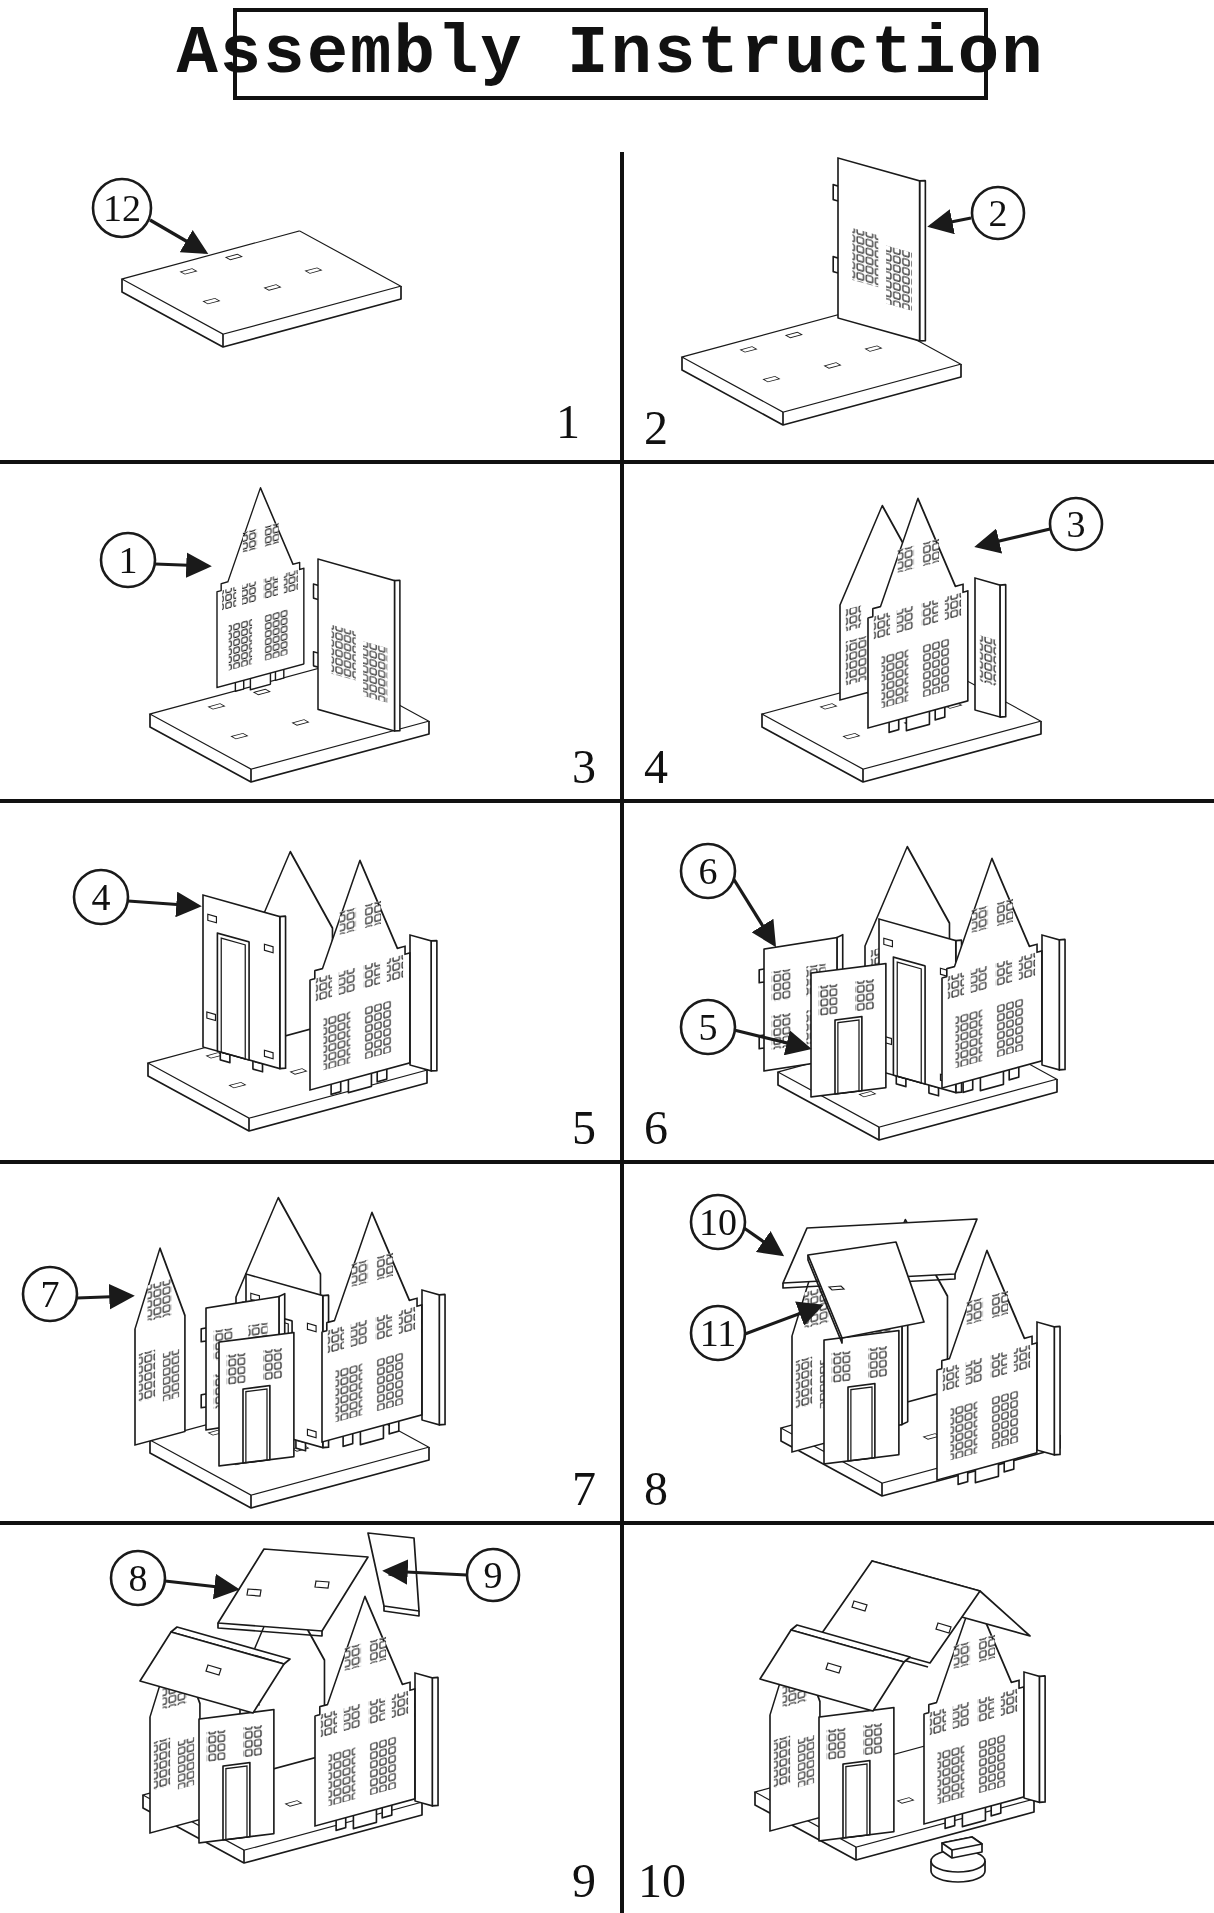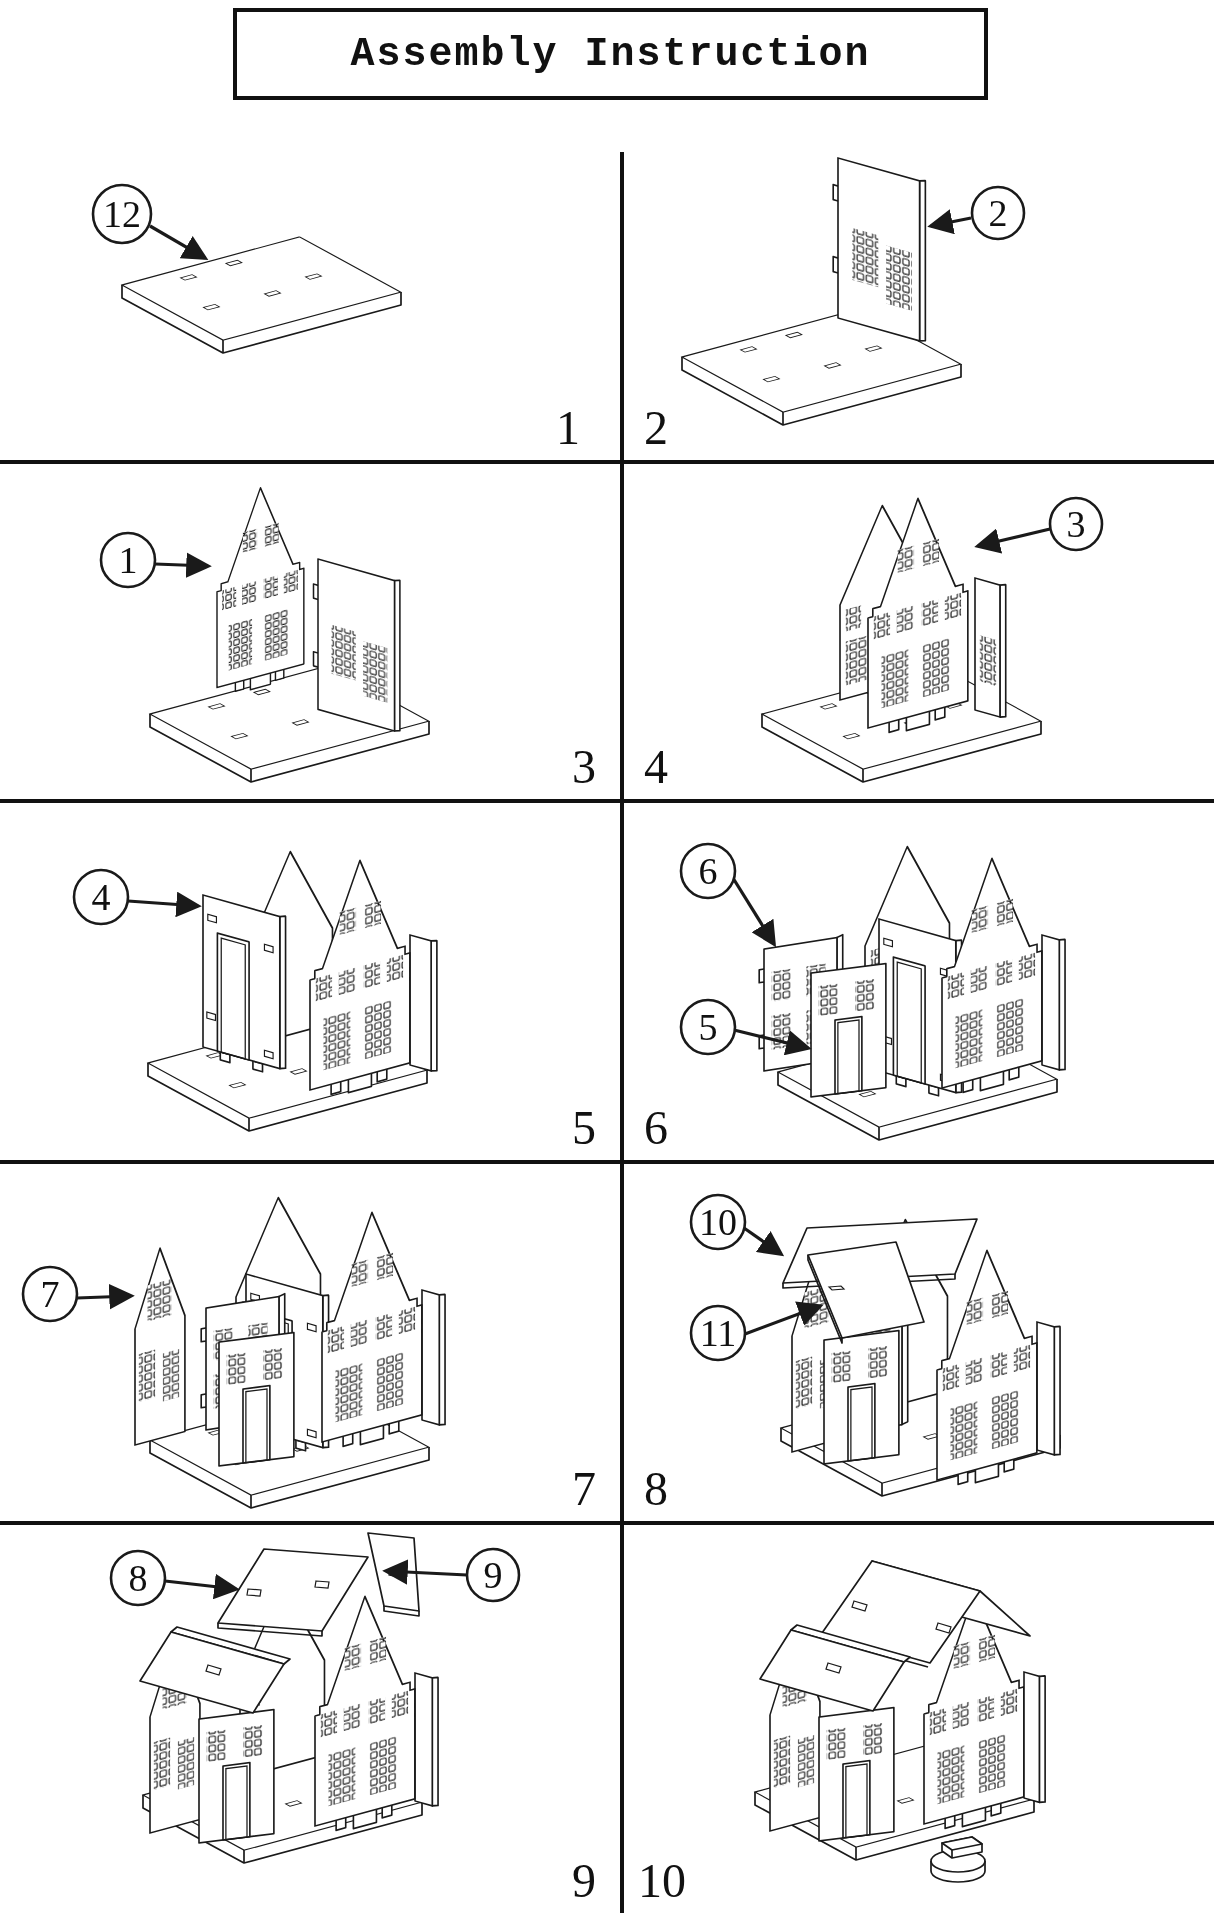--- a/index.html
+++ b/index.html
@@ -1,20 +1,20 @@
 <!DOCTYPE html>
 <html><head>
 <meta charset="utf-8">
 <style>
   html,body{margin:0;padding:0;background:#e8e8e8;}
   #page{position:relative;width:1214px;height:1913px;background:#ffffff;overflow:hidden;
         font-family:"Liberation Serif", serif;color:#111;}
   #title-box{position:absolute;left:233px;top:8px;width:755px;height:92px;border:4px solid #111;
         box-sizing:border-box;display:flex;align-items:center;justify-content:center;}
-  #title-box span{font-family:"Liberation Mono", monospace;font-weight:700;font-size:40px;
+  #title-box span{font-family:"Liberation Mono", monospace;font-weight:700;font-size:69px;
         letter-spacing:2px;white-space:nowrap;}
   .hline{position:absolute;left:0;width:1214px;height:4px;background:#111;}
   .vline{position:absolute;left:620px;top:152px;width:4px;height:1761px;background:#111;}
   .cell{position:absolute;overflow:hidden;}
   .stepnum{position:absolute;font-size:48px;font-family:"Liberation Serif",serif;color:#111;line-height:1;}
   .num-r{right:24px;bottom:8px;}
   .num-l{left:20px;bottom:8px;}
   svg{display:block;}
   .ln{fill:#fff;stroke:#1a1a1a;stroke-width:1.7;stroke-linejoin:round;}
   .nf{fill:none;stroke:#1a1a1a;stroke-width:1.7;stroke-linejoin:round;}
@@ -114,21 +114,21 @@
   <div id="title-box">
     <span>Assembly Instruction</span>
   </div>
 
   <div class="vline"></div>
   <div class="hline" style="top:460px"></div>
   <div class="hline" style="top:799px"></div>
   <div class="hline" style="top:1160px"></div>
   <div class="hline" style="top:1521px"></div>
 
-  <div class="cell" style="left:0;top:110px;width:604px;height:350px">
+  <div class="cell" style="left:0;top:104px;width:604px;height:350px">
     <svg width="620" height="350" viewBox="0 0 620 350">
       <g>
         <path class="nf" d="M122,175 L122,188 L223,243 L401,195 L401,182"></path>
         <path class="nf" d="M223,230 L223,243"></path>
         <use href="#plate-top" transform="matrix(0.96,-0.26,0.88,0.48,122,175)"></use>
       </g>
       <g>
         <line class="arr" x1="150" y1="116" x2="205" y2="148"></line>
         <circle class="co-c" cx="122" cy="104" r="29"></circle>
         <text class="co-t" x="122" y="117">12</text>

